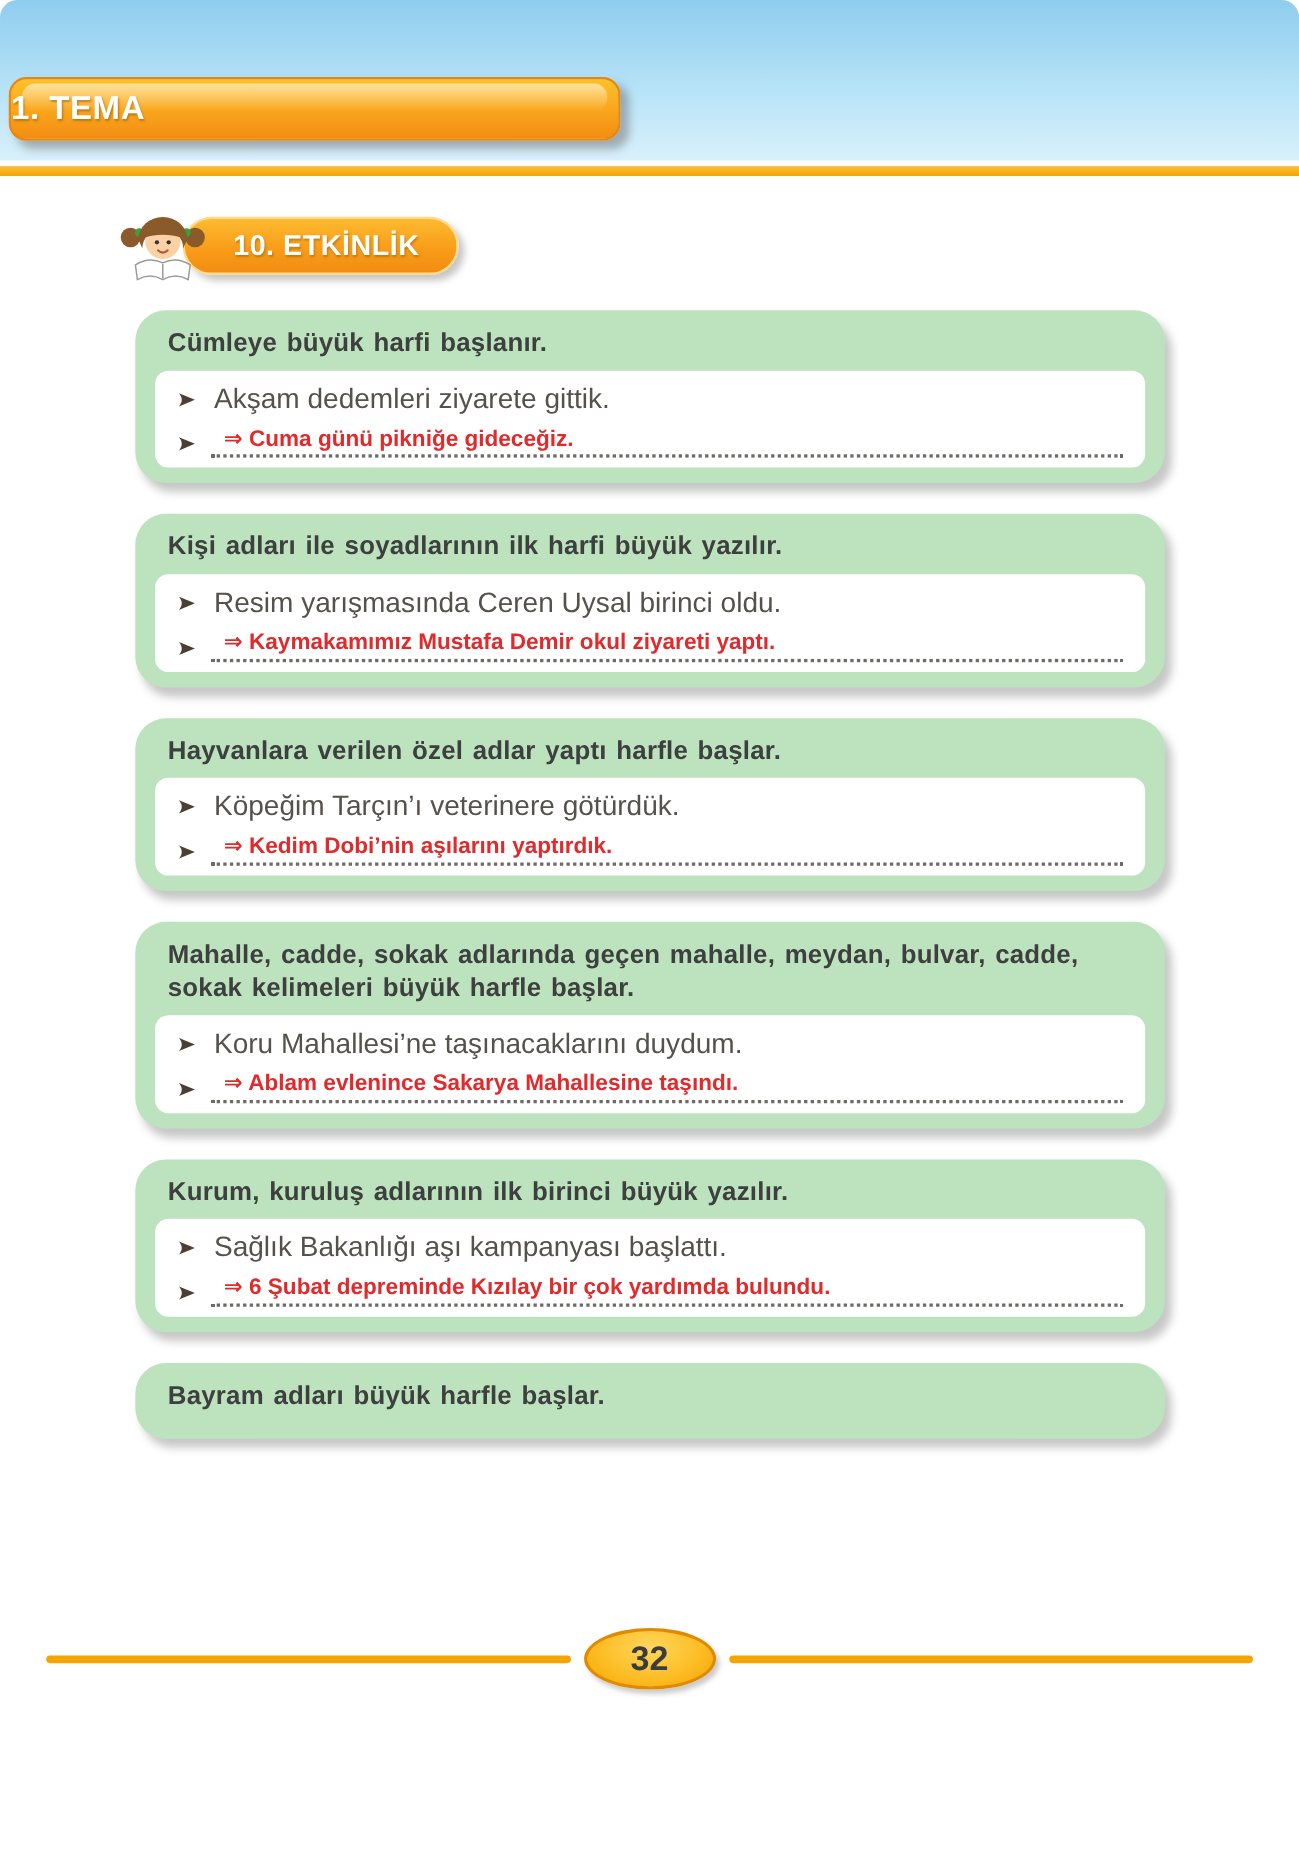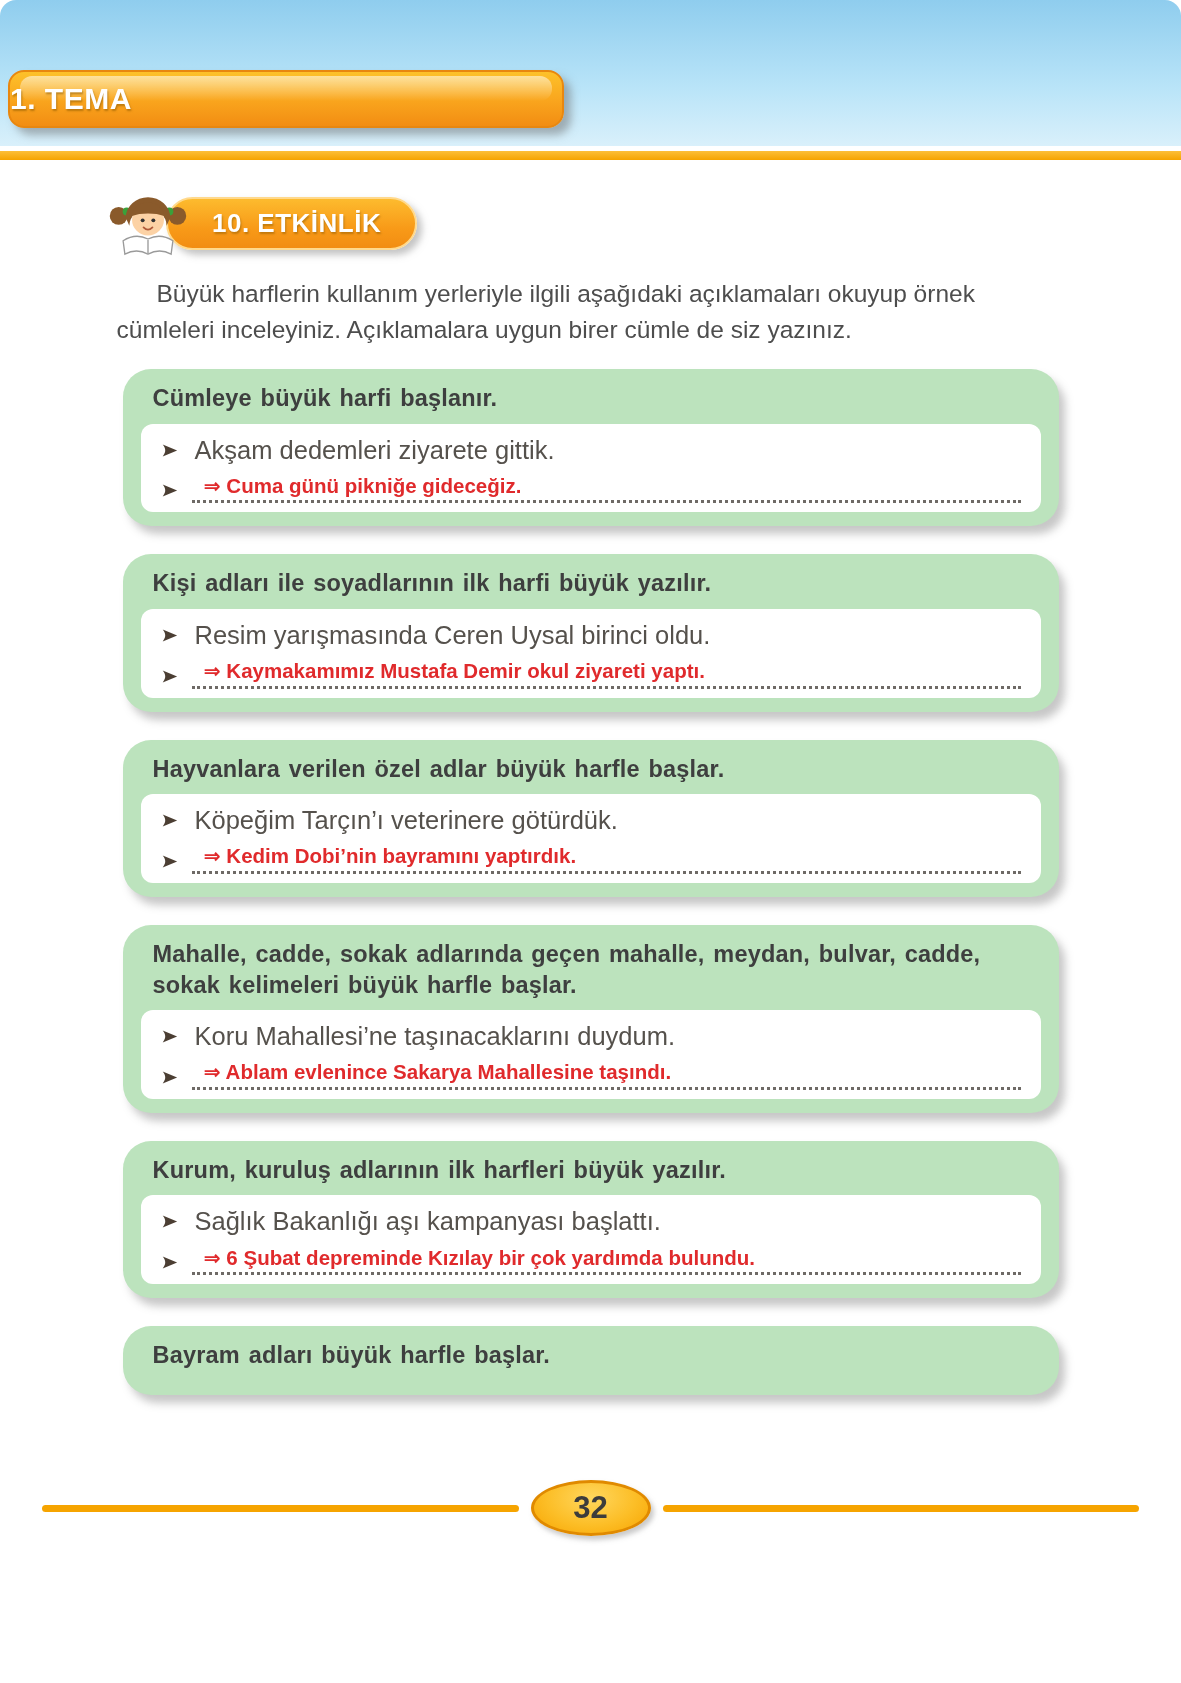--- a/index.html
+++ b/index.html
@@ -91,21 +91,20 @@
       <path d="M27 32 a18 15 0 0 1 36 0 a26 10 0 0 0 -36 0 z" fill="#8a5a2b"></path>
       <circle cx="39" cy="37" r="2.2" fill="#333"></circle>
       <circle cx="51" cy="37" r="2.2" fill="#333"></circle>
       <path d="M40 45 q5 5 10 0" stroke="#b05a3a" fill="none" stroke-width="2" stroke-linecap="round"></path>
       <path d="M17 60 q14 -9 28 -2 q14 -7 28 2 l-2 15 q-13 -7 -26 0 q-13 -7 -26 0 z" fill="#ffffff" stroke="#9a9a9a" stroke-width="1.5"></path>
       <line x1="45" y1="59" x2="45" y2="74" stroke="#9a9a9a" stroke-width="1.5"></line>
     </svg>
     <div class="activity-badge">10. ETKİNLİK</div>
   </div>
 
-  <p class="instructions">Büyük harflerin kullanım yerleriyle ilgili aşağıdaki açıklamaları okuyup örnek cümleleri inceleyiniz. Açıklamalara uygun birer cümle de siz yazınız.</p>
 
   <div class="sections">
 
     <div class="section">
       <div class="section-title">Cümleye büyük harfi başlanır.</div>
       <div class="section-body">
         <div class="example-row">
           <svg class="bullet" viewBox="0 0 20 20">
               <path d="M2 3 C6 8 6 12 2 17 L19 10 Z" fill="#4b3e33"></path>
             </svg>
@@ -132,33 +131,33 @@
         <div class="answer-row">
           <svg class="bullet" viewBox="0 0 20 20">
               <path d="M2 3 C6 8 6 12 2 17 L19 10 Z" fill="#4b3e33"></path>
             </svg>
           <div class="answer-field">⇒ Kaymakamımız Mustafa Demir okul ziyareti yaptı.</div>
         </div>
       </div>
     </div>
 
     <div class="section">
-      <div class="section-title">Hayvanlara verilen özel adlar büyük harfle başlar.</div>
+      <div class="section-title">Hayvanlara verilen özel adlar yaptı harfle başlar.</div>
       <div class="section-body">
         <div class="example-row">
           <svg class="bullet" viewBox="0 0 20 20">
               <path d="M2 3 C6 8 6 12 2 17 L19 10 Z" fill="#4b3e33"></path>
             </svg>
           <span>Köpeğim Tarçın’ı veterinere götürdük.</span>
         </div>
         <div class="answer-row">
           <svg class="bullet" viewBox="0 0 20 20">
               <path d="M2 3 C6 8 6 12 2 17 L19 10 Z" fill="#4b3e33"></path>
             </svg>
-          <div class="answer-field">⇒ Kedim Dobi’nin bayramını yaptırdık.</div>
+          <div class="answer-field">⇒ Kedim Dobi’nin aşılarını yaptırdık.</div>
         </div>
       </div>
     </div>
 
     <div class="section">
       <div class="section-title">Mahalle, cadde, sokak adlarında geçen mahalle, meydan, bulvar, cadde, sokak kelimeleri büyük harfle başlar.</div>
       <div class="section-body">
         <div class="example-row">
           <svg class="bullet" viewBox="0 0 20 20">
               <path d="M2 3 C6 8 6 12 2 17 L19 10 Z" fill="#4b3e33"></path>
@@ -168,21 +167,21 @@
         <div class="answer-row">
           <svg class="bullet" viewBox="0 0 20 20">
               <path d="M2 3 C6 8 6 12 2 17 L19 10 Z" fill="#4b3e33"></path>
             </svg>
           <div class="answer-field">⇒ Ablam evlenince Sakarya Mahallesine taşındı.</div>
         </div>
       </div>
     </div>
 
     <div class="section">
-      <div class="section-title">Kurum, kuruluş adlarının ilk harfleri büyük yazılır.</div>
+      <div class="section-title">Kurum, kuruluş adlarının ilk birinci büyük yazılır.</div>
       <div class="section-body">
         <div class="example-row">
           <svg class="bullet" viewBox="0 0 20 20">
               <path d="M2 3 C6 8 6 12 2 17 L19 10 Z" fill="#4b3e33"></path>
             </svg>
           <span>Sağlık Bakanlığı aşı kampanyası başlattı.</span>
         </div>
         <div class="answer-row">
           <svg class="bullet" viewBox="0 0 20 20">
               <path d="M2 3 C6 8 6 12 2 17 L19 10 Z" fill="#4b3e33"></path>

